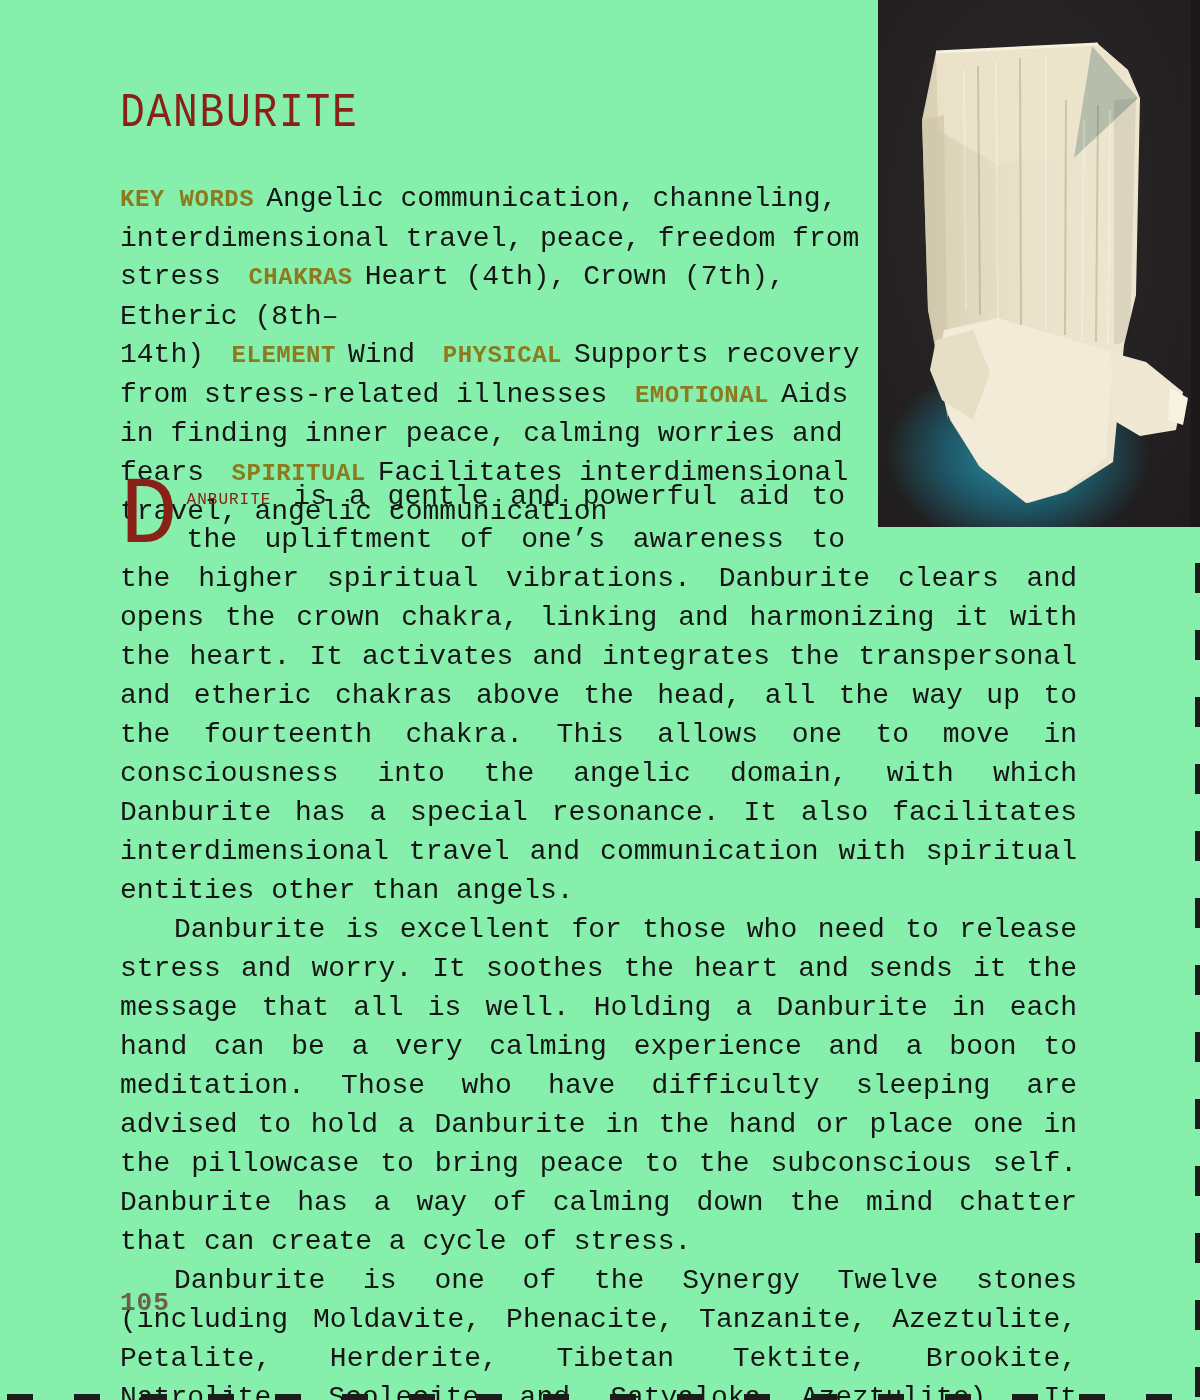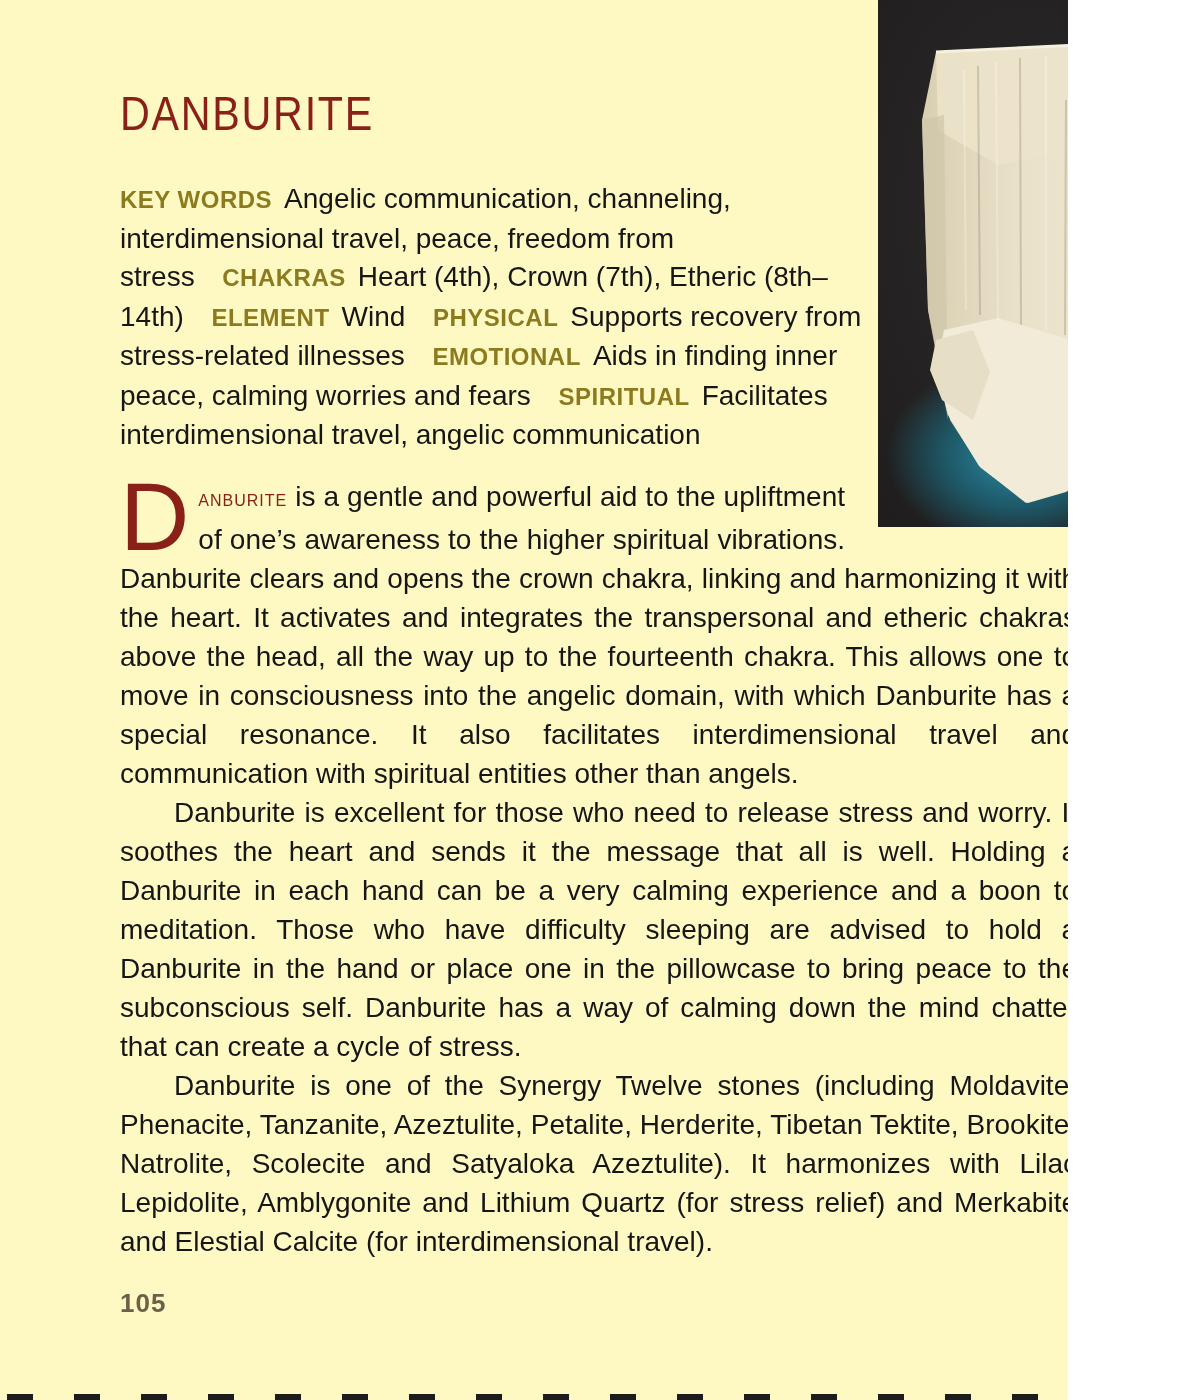--- a/index.html
+++ b/index.html
@@ -1,18 +1,18 @@
 <!DOCTYPE html>
 <html lang="en"><head>
 <meta charset="utf-8">
 <style>
   html,body{margin:0;padding:0;background:#ffffff;}
   .page{
-    position:relative;width:1068px;height:1400px;background:#fef9c3;overflow:hidden;
-    font-family:Liberation Sans, sans-serif;color:#161616;
+    position:relative;width:1200px;height:1400px;background:#86efac;overflow:hidden;
+    font-family:Liberation Mono, monospace;color:#161616;
   }
   
   .title{
     position:absolute;left:120px;top:86px;margin:0;
     font-size:48px;font-weight:normal;color:#8a2118;letter-spacing:2px;
     transform:scaleX(0.86);transform-origin:left top;white-space:nowrap;
   }
   
   .keywords{
     position:absolute;left:120px;top:180px;width:742px;margin:0;

